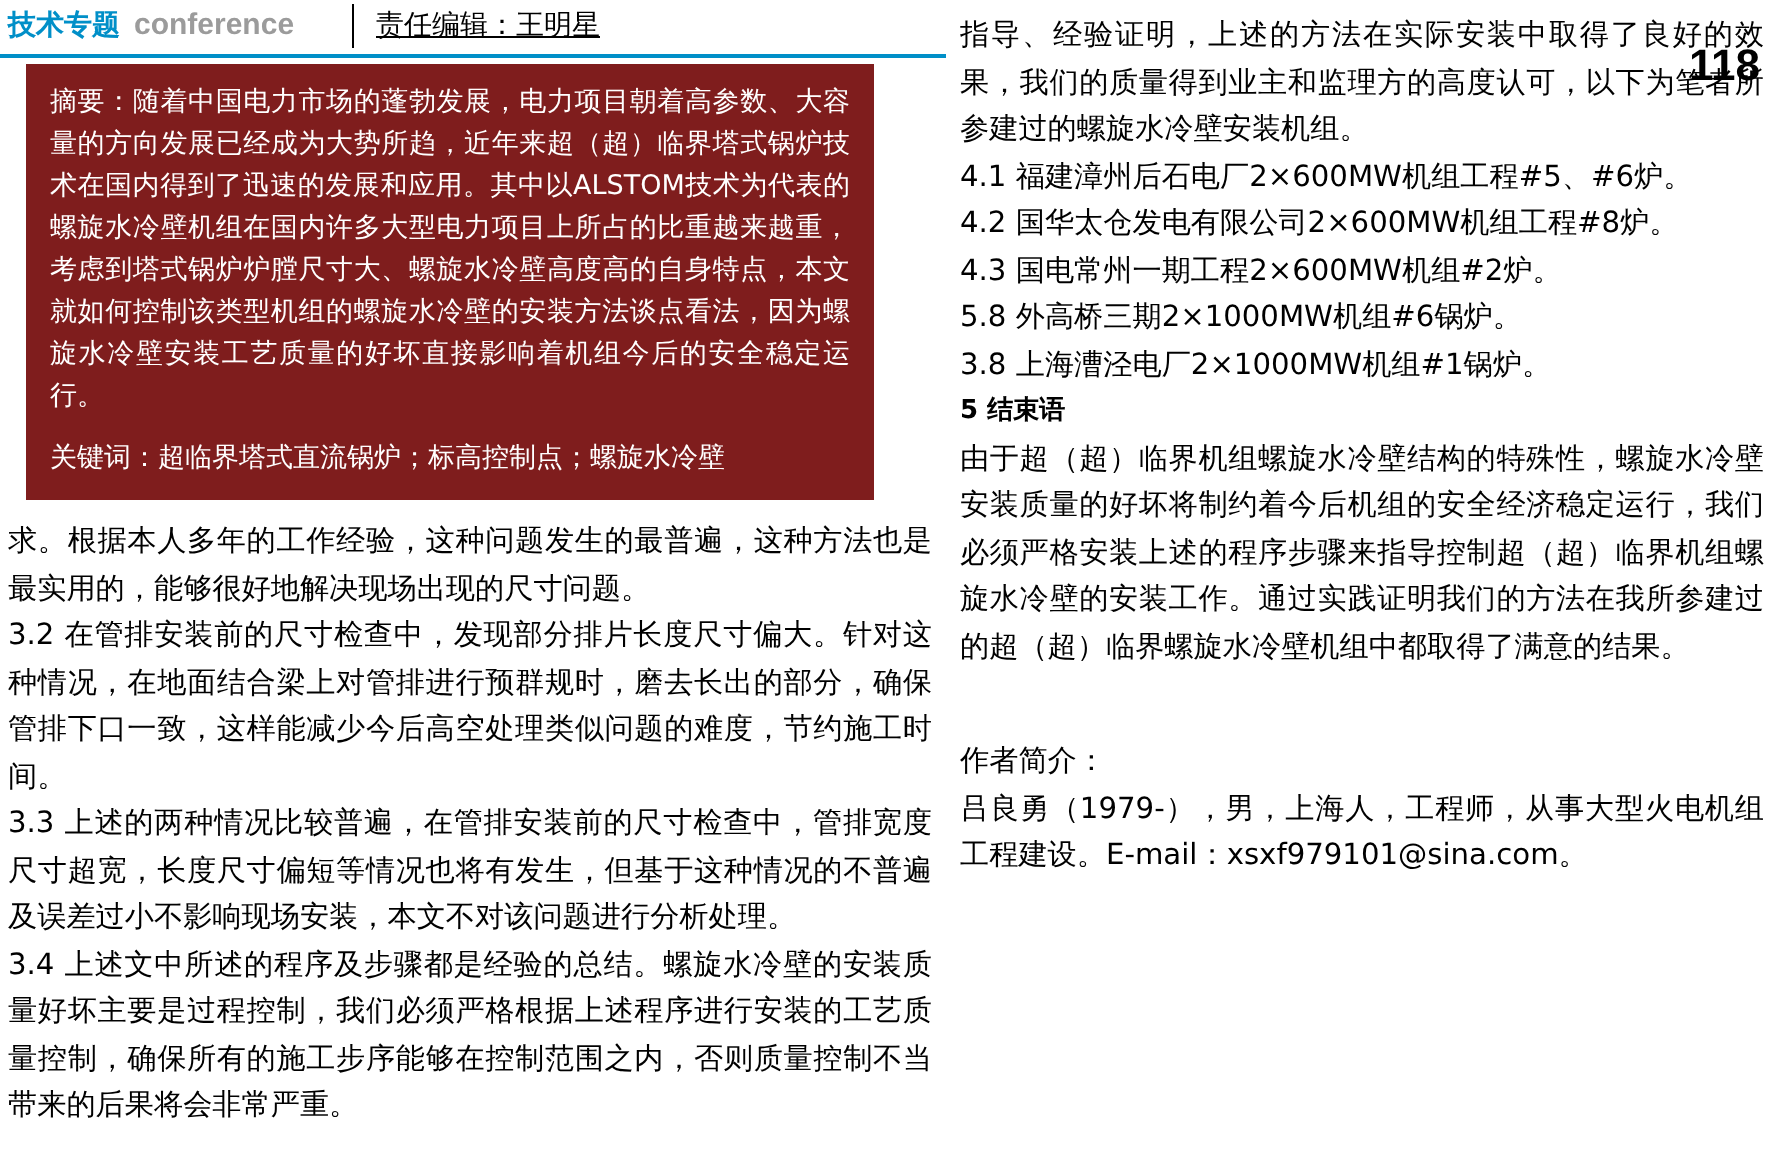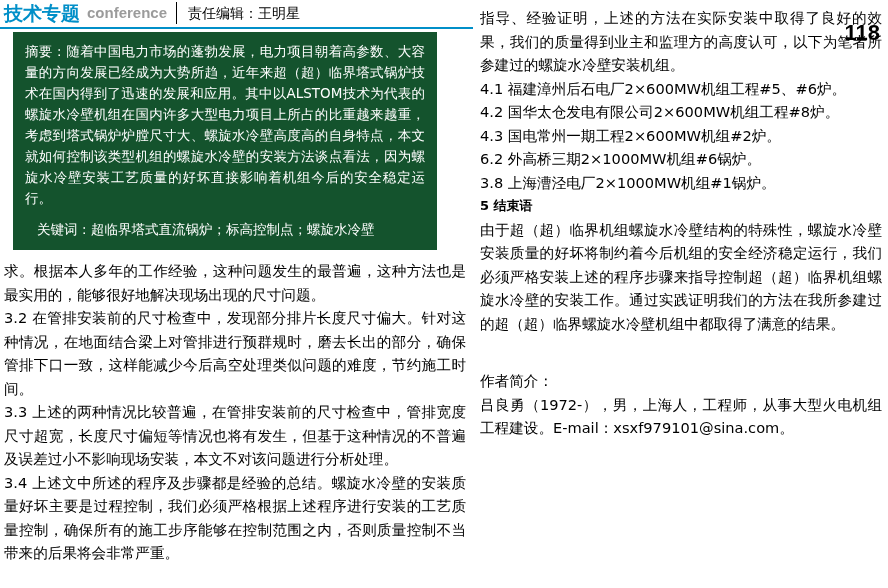--- a/index.html
+++ b/index.html
@@ -32,21 +32,21 @@
   .header-left {
     position: absolute;
     left: 4px;
     top: 2px;
     display: flex;
     align-items: center;
   }
   .brand-cn {
     font-family: "DejaVu Sans", sans-serif;
     font-weight: bold;
-    font-size: 19px;
+    font-size: 14px;
     color: #008fc8;
     letter-spacing: 0px;
     line-height: 22px;
   }
   .brand-en {
     font-family: "Liberation Sans", sans-serif;
     font-size: 15px;
     color: #9b9b9b;
     margin-left: 7px;
     line-height: 22px;
@@ -61,20 +61,21 @@
     background: #000000;
   }
   .header-editor {
     position: absolute;
     left: 188px;
     top: 3px;
     font-family: "DejaVu Sans", sans-serif;
     font-size: 14px;
     color: #000000;
     line-height: 20px;
+    text-decoration: underline;
   }
   .page-number {
     position: absolute;
     right: 8px;
     top: 1px;
     font-family: "Liberation Sans", sans-serif;
     font-weight: bold;
     font-size: 22px;
     color: #000000;
     margin-top: 19px;
@@ -111,33 +112,33 @@
     font-size: 22px;
     color: #008fc8;
     text-align: center;
     letter-spacing: 0.5px;
     margin: 8px 0 8px 0;
     line-height: 28px;
   }
 
   
   .abstract-box {
-    background: #14532d;
+    background: #7f1d1d;
     color: #ffffff;
     padding: 9px 12px 10px 12px;
     font-family: "DejaVu Sans", sans-serif;
     font-size: 13.5px;
     line-height: 21px;
     text-align: justify;
     width: 424px;
     margin-left: 9px;
     box-sizing: border-box;
   }
   .abstract-text { margin: 0; text-indent: 0; }
-  .keywords { margin: 10px 0 0 12px; }
+  .keywords { margin: 10px 0 0 0; }
 
   
   .body-text {
     font-family: "DejaVu Sans", sans-serif;
     font-size: 14.6px;
     line-height: 23.5px;
     text-align: justify;
     margin: 0;
     color: #000000;
   }
@@ -207,24 +208,24 @@
       <p class="para">3.4 上述文中所述的程序及步骤都是经验的总结。螺旋水冷壁的安装质量好坏主要是过程控制，我们必须严格根据上述程序进行安装的工艺质量控制，确保所有的施工步序能够在控制范围之内，否则质量控制不当带来的后果将会非常严重。</p>
 
     </div>
   </div>
 
   <div class="col-right">
     <p class="right-para right-top">指导、经验证明，上述的方法在实际安装中取得了良好的效果，我们的质量得到业主和监理方的高度认可，以下为笔者所参建过的螺旋水冷壁安装机组。</p>
     <p class="right-para">4.1 福建漳州后石电厂2×600MW机组工程#5、#6炉。</p>
     <p class="right-para">4.2 国华太仓发电有限公司2×600MW机组工程#8炉。</p>
     <p class="right-para">4.3 国电常州一期工程2×600MW机组#2炉。</p>
-    <p class="right-para">6.2 外高桥三期2×1000MW机组#6锅炉。</p>
+    <p class="right-para">5.8 外高桥三期2×1000MW机组#6锅炉。</p>
     <p class="right-para">3.8 上海漕泾电厂2×1000MW机组#1锅炉。</p>
     <p class="section-head">5 结束语</p>
     <p class="right-para">由于超（超）临界机组螺旋水冷壁结构的特殊性，螺旋水冷壁安装质量的好坏将制约着今后机组的安全经济稳定运行，我们必须严格安装上述的程序步骤来指导控制超（超）临界机组螺旋水冷壁的安装工作。通过实践证明我们的方法在我所参建过的超（超）临界螺旋水冷壁机组中都取得了满意的结果。</p>
 
     <div class="author-block">
       <p class="author-head">作者简介：</p>
-      <p class="author-body">吕良勇（1972-），男，上海人，工程师，从事大型火电机组工程建设。E-mail：xsxf979101@sina.com。</p>
+      <p class="author-body">吕良勇（1979-），男，上海人，工程师，从事大型火电机组工程建设。E-mail：xsxf979101@sina.com。</p>
     </div>
   </div>
 
 </div>
 
 </body></html>

